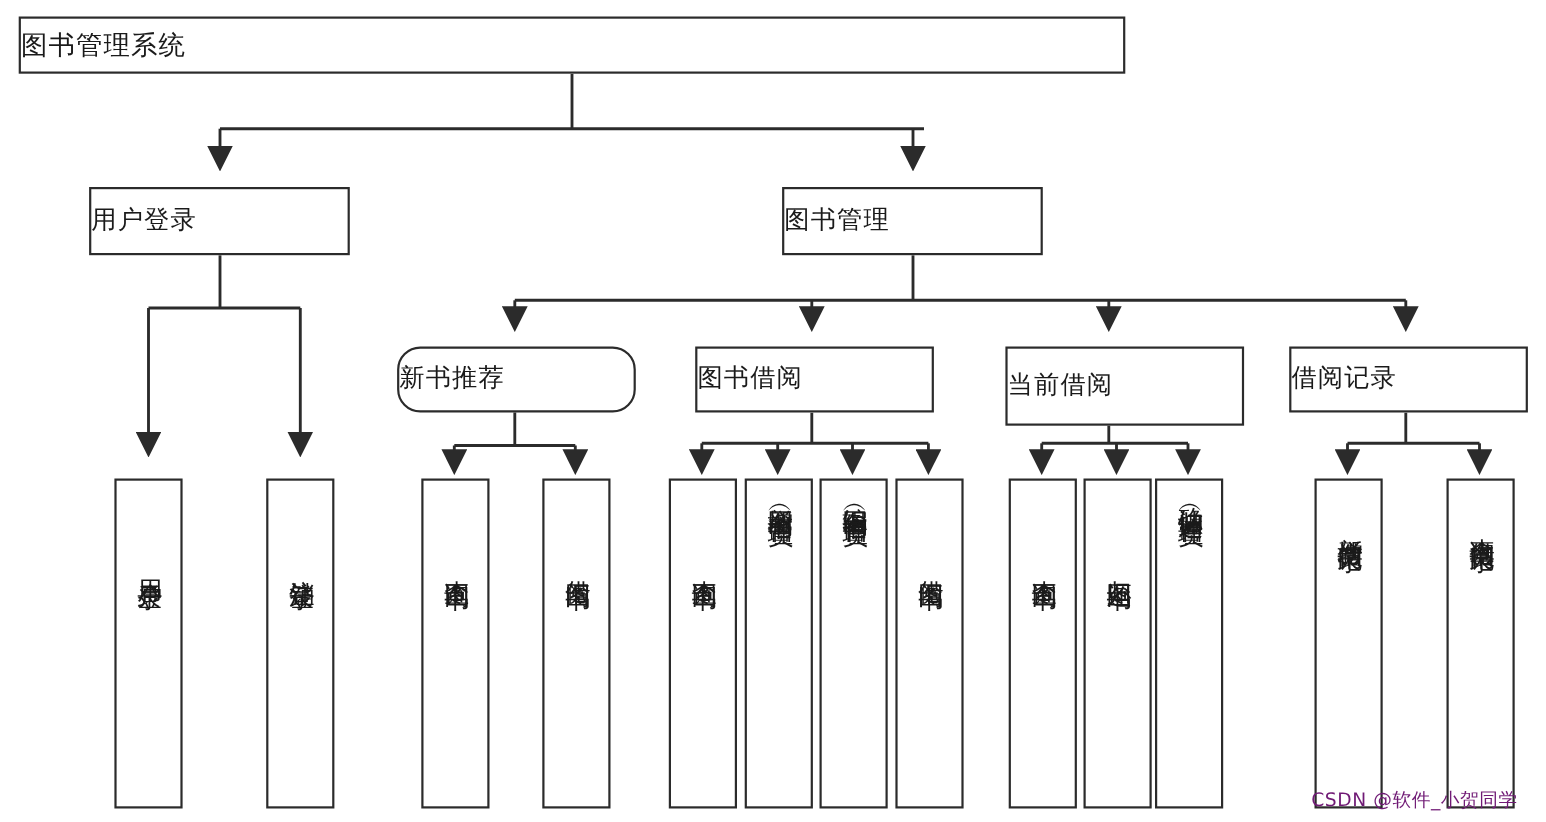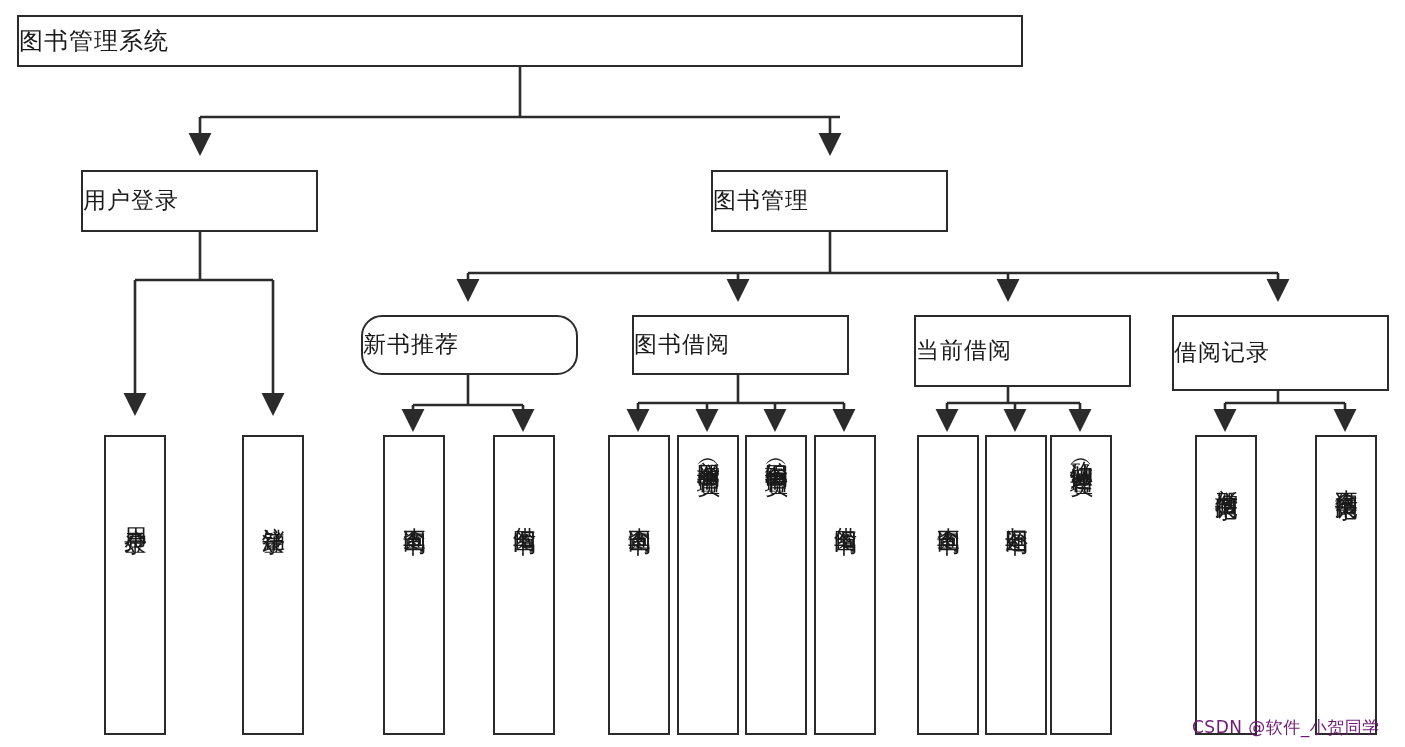--- a/index.html
+++ b/index.html
@@ -143,21 +143,21 @@
   </div>
 
   <div class="node horiz" style="left:632px; top:315px; width:217px; height:60px;">
     <span>图书借阅</span>
   </div>
 
   <div class="node horiz" style="left:902px; top:315px; width:217px; height:72px;margin-left:12px;">
     <span>当前借阅</span>
   </div>
 
-  <div class="node horiz" style="left:1172px; top:315px; width:217px; height:76px;">
+  <div class="node horiz" style="left:1172px; top:315px; width:217px; height:60px;">
     <span>借阅记录</span>
   </div>
 
   <div class="leaf" style="left:104px; top:435px; width:62px; height:300px; padding-top:72px;">
     <span class="vtext">用户登录</span>
   </div>
 
   <div class="leaf" style="left:242px; top:435px; width:62px; height:300px; padding-top:72px;">
     <span class="vtext">注销登录</span>
   </div>

